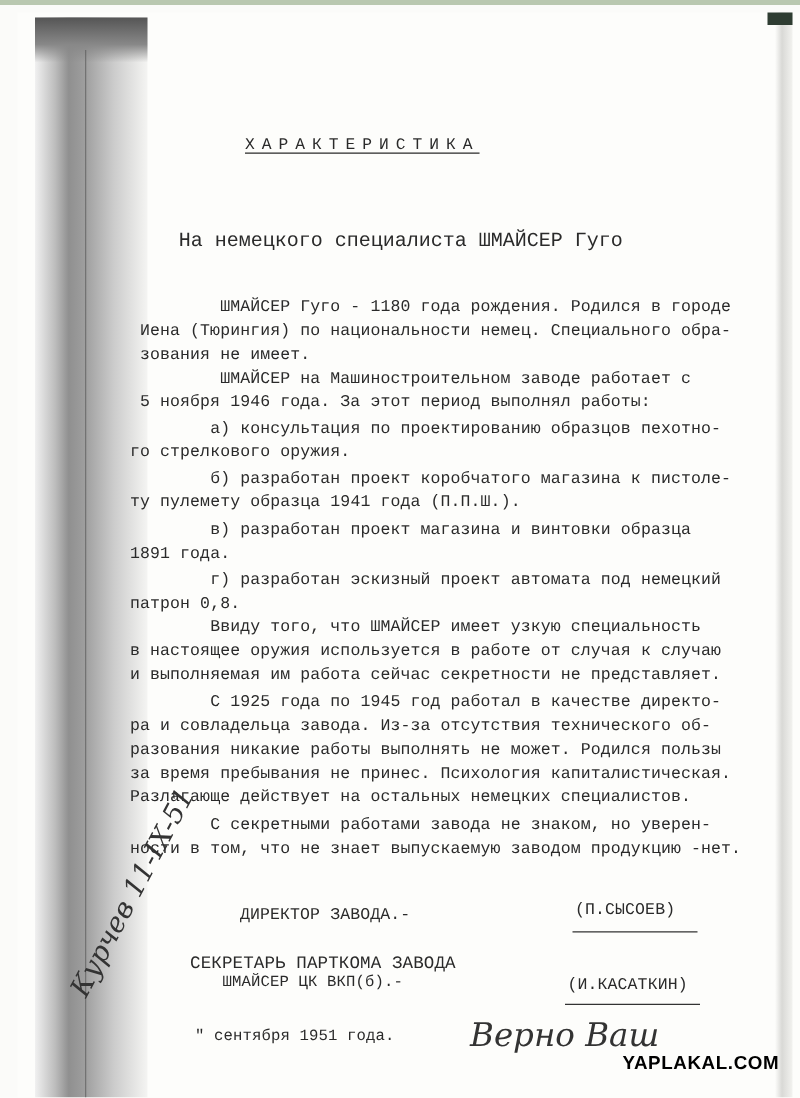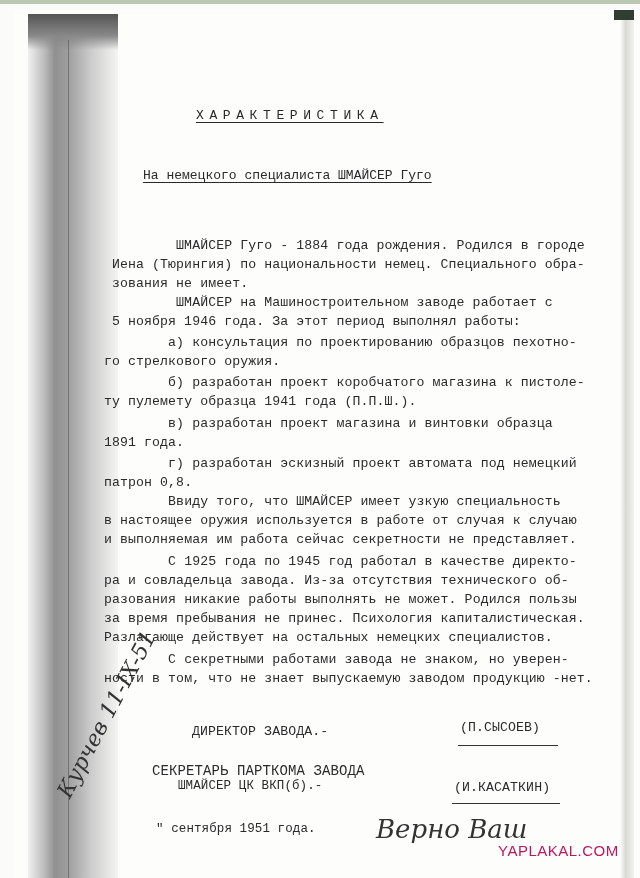--- a/index.html
+++ b/index.html
@@ -23,41 +23,41 @@
     position: absolute; left: 28px; top: 14px; width: 90px; height: 36px;
     background: linear-gradient(to bottom, #555 0%, #888 60%, transparent 100%);
   }
   .fold-line { position: absolute; left: 68px; top: 40px; width: 1px; height: 838px; background: #555; opacity: .6; }
   .right-edge { position: absolute; left: 620px; top: 10px; width: 14px; height: 868px;
     background: linear-gradient(to right, #fdfdfb, #d9d9d6 40%, #f2f2ef); }
   .right-edge-top { position: absolute; left: 614px; top: 10px; width: 20px; height: 10px; background: #2f3d32; }
 
   .text { position: absolute; font-size: 13.2px; line-height: 19px; white-space: pre; letter-spacing: 0.1px; }
   .title { position: absolute; left: 196px; top: 108px; font-size: 13px; letter-spacing: 5.6px; text-decoration: underline; text-underline-offset: 3px; text-align: right; }
-  .subtitle { position: absolute; left: 143px; top: 168px; font-size: 13px; text-decoration: underline; text-underline-offset: 3px; }
+  .subtitle { position: absolute; left: 143px; top: 184px; font-size: 16px; text-underline-offset: 3px; }
   .sig-line { position: absolute; height: 1px; background: #333; }
   .handwriting { position: absolute; font-family: "DejaVu Serif", serif; font-style: italic; color: #333; }
-  .watermark { position: absolute; left: 498px; top: 842px; font-family: "Liberation Sans", sans-serif; font-weight: normal; font-size: 15px; color: #be185d; letter-spacing: 0.5px; }
+  .watermark { position: absolute; left: 498px; top: 842px; font-family: "Liberation Sans", sans-serif; font-weight: bold; font-size: 15px; color: #000000; letter-spacing: 0.5px; }
 </style>
 </head>
 <body>
 
 <div class="top-edge"></div>
 <div class="page"></div>
 <div class="shadow"></div>
 <div class="shadow-top"></div>
 <div class="fold-line"></div>
 <div class="right-edge"></div>
 <div class="right-edge-top"></div>
 
 <div class="title">ХАРАКТЕРИСТИКА</div>
 <div class="subtitle">На немецкого специалиста ШМАЙСЕР Гуго</div>
 
 <div>
-  <div class="text" style="left:112px;top:236px">        ШМАЙСЕР Гуго - 1884 года рождения. Родился в городе</div>
+  <div class="text" style="left:112px;top:236px">        ШМАЙСЕР Гуго - 1180 года рождения. Родился в городе</div>
   <div class="text" style="left:112px;top:255px">Иена (Тюрингия) по национальности немец. Специального обра-</div>
   <div class="text" style="left:112px;top:274px">зования не имеет.</div>
   <div class="text" style="left:112px;top:293px">        ШМАЙСЕР на Машиностроительном заводе работает с</div>
   <div class="text" style="left:112px;top:312px">5 ноября 1946 года. За этот период выполнял работы:</div>
   <div class="text" style="left:104px;top:333px">        а) консультация по проектированию образцов пехотно-</div>
   <div class="text" style="left:104px;top:352px">го стрелкового оружия.</div>
   <div class="text" style="left:104px;top:373px">        б) разработан проект коробчатого магазина к пистоле-</div>
   <div class="text" style="left:104px;top:392px">ту пулемету образца 1941 года (П.П.Ш.).</div>
   <div class="text" style="left:104px;top:414px">        в) разработан проект магазина и винтовки образца</div>
   <div class="text" style="left:104px;top:433px">1891 года.</div>

